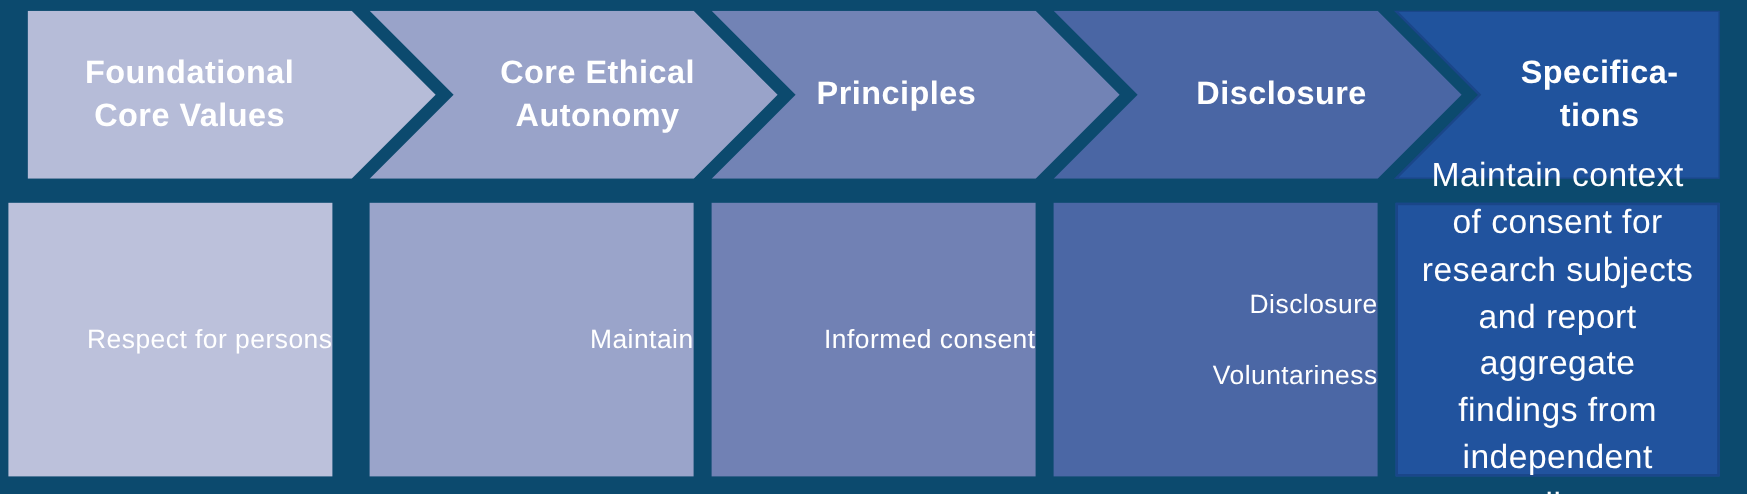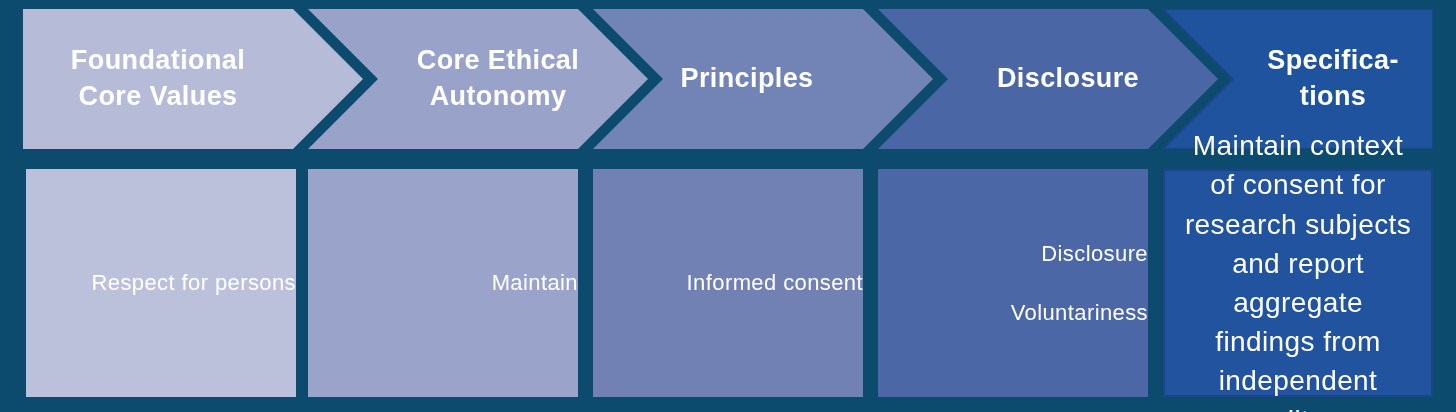--- a/index.html
+++ b/index.html
@@ -45,21 +45,21 @@
     height: 228px;
     display: flex;
     flex-direction: column;
     align-items: flex-end;
     justify-content: center;
     text-align: center;
     font-size: 22px;
     letter-spacing: 0.4px;
     box-sizing: border-box;
   }
-  .b1 { left: 26px; }
+  .b1 { left: 7px; }
   .b2 { left: 308px; }
   .b3 { left: 593px; padding-left: 27px; }
   .b4 { left: 878px; }
   .b5 { left: 1163px; border: 2px solid transparent; font-size: 28px; padding: 6px 16px; }
   .stage-box .line + .line { margin-top: 33px; }
   .b5 .line { line-height: 1.4; }
 </style>
 </head>
 <body>
 

